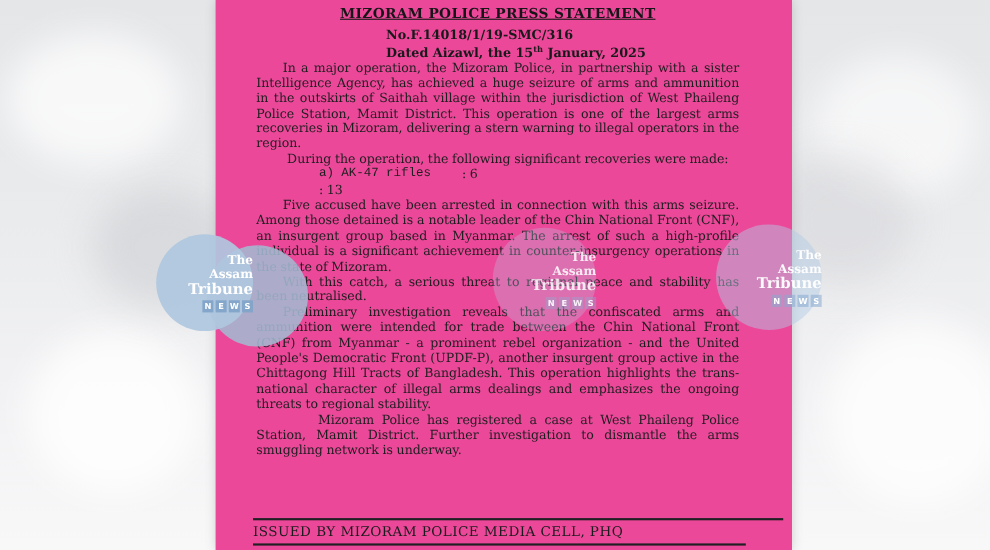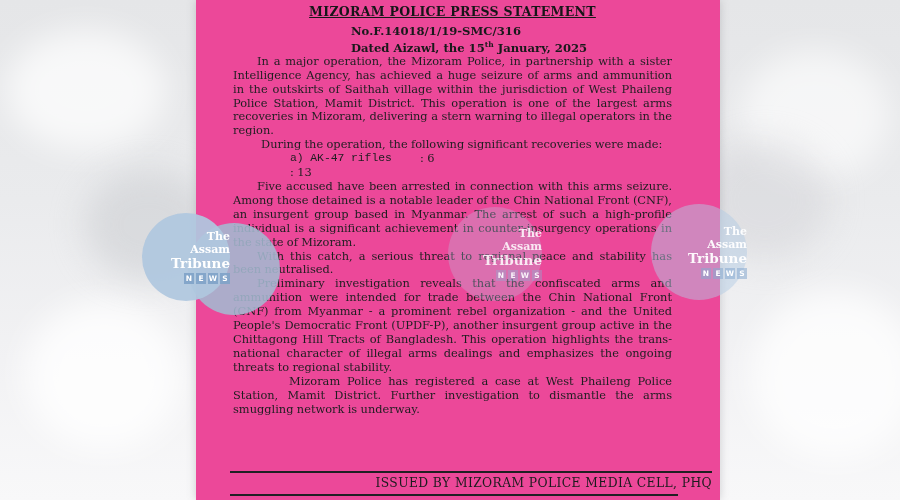--- a/index.html
+++ b/index.html
@@ -49,21 +49,21 @@
 
   .recovery-list { margin-left:57px; }
   .recovery-row { display:flex; line-height:13.9px; }
   .rlabel { width:130px;font-family:Liberation Mono, monospace; }
 
   .footer { position:absolute; left:34px; top:471px; width:482px; }
   .rule { height:2px; background:#202023; }
   .rule-top { width:482px; }
   .rule-bottom { width:448px; margin-top:1px; }
   .footer-text {
-    text-align:right; font-size:12.3px; line-height:20px; letter-spacing:0.4px; color:#1b1b1d;
+    text-align:left; font-size:12.3px; line-height:20px; letter-spacing:0.4px; color:#1b1b1d;
   }
 
   
   .wm { position:absolute; left:0; top:0; width:0; height:0; }
   .wm-main, .wm-back { position:absolute; border-radius:50%; }
   .wm-main {
     display:flex; flex-direction:column; align-items:flex-end; justify-content:center;
     font-weight:bold; color:#ffffff; text-align:center;
   }
   .wm-l1 { font-size:11px; line-height:12px; }

